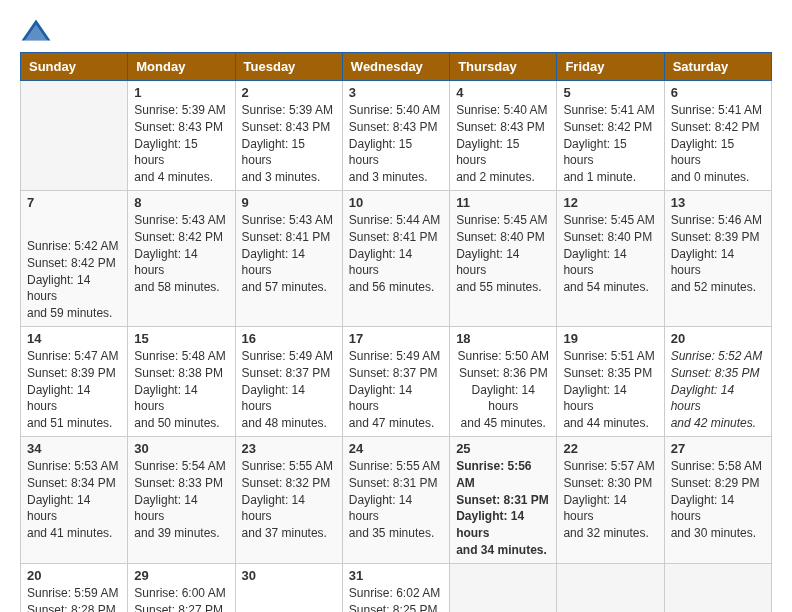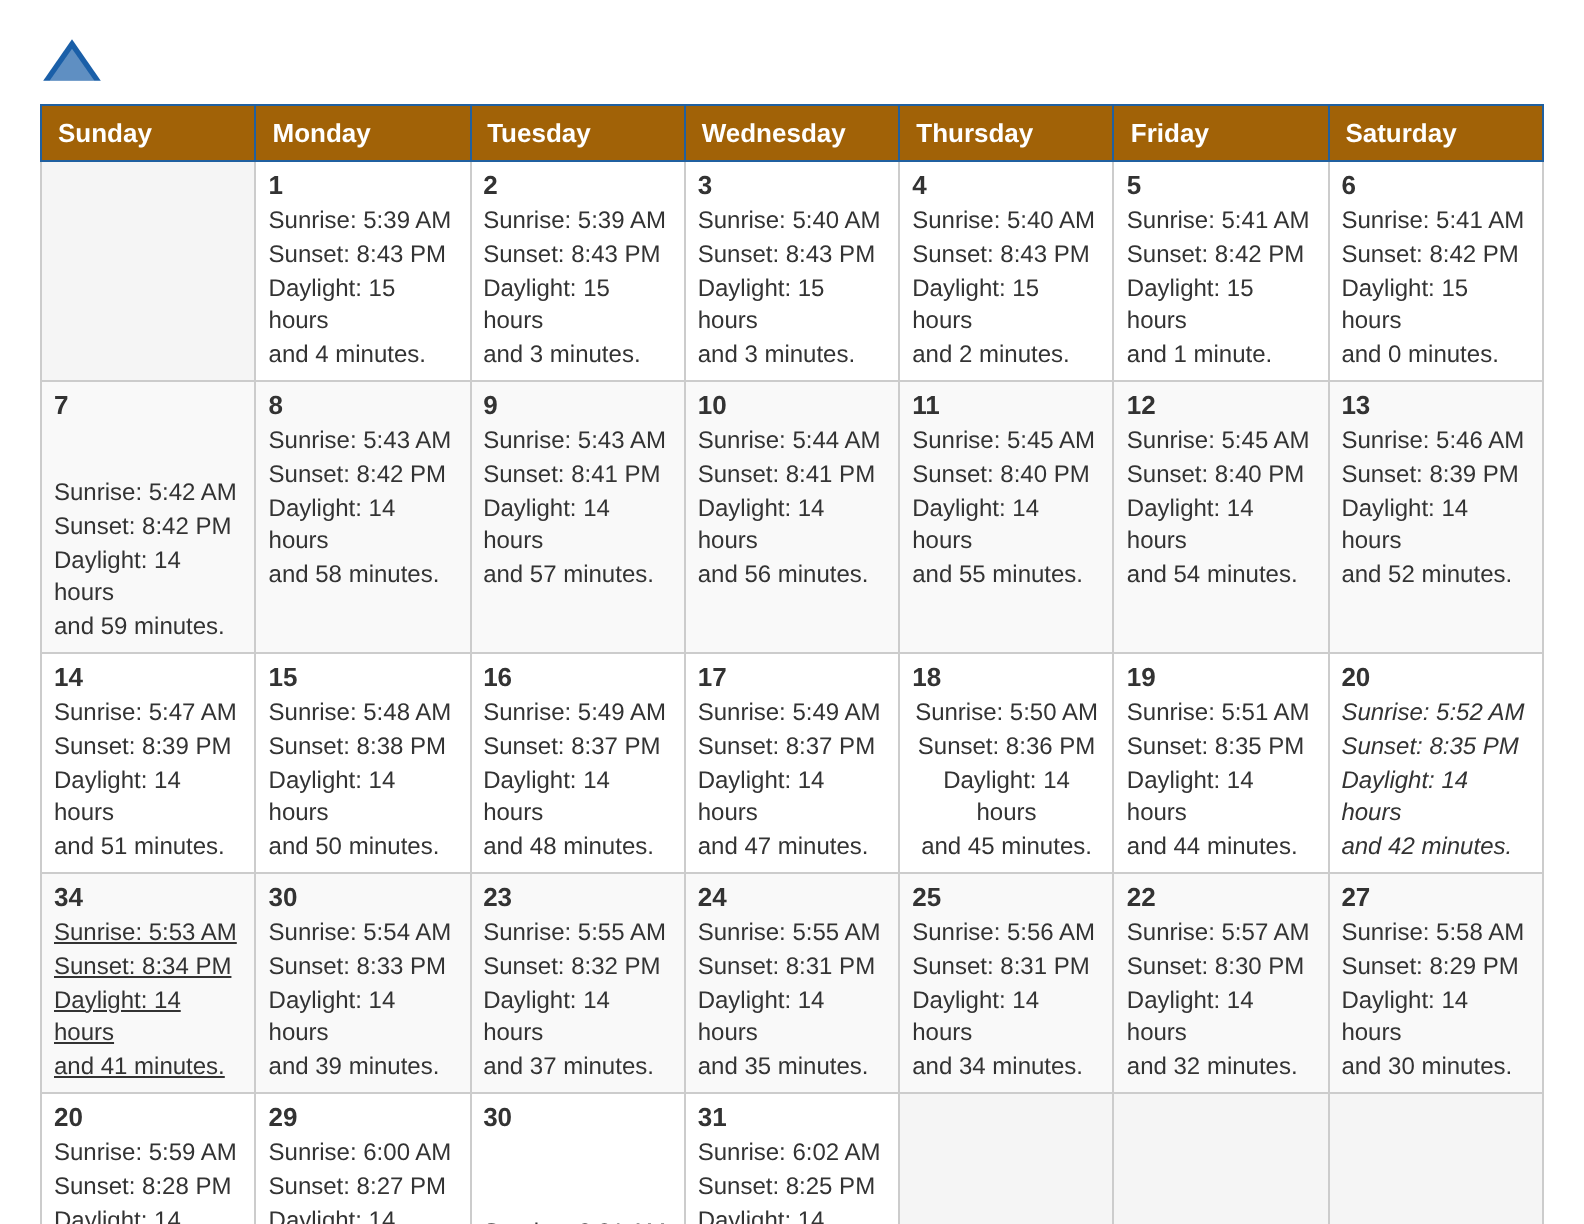--- a/index.html
+++ b/index.html
@@ -272,21 +272,21 @@
           <span class="day-number">20</span>
           <div class="day-info" style="white-space: pre-line; font-style: italic;">Sunrise: 5:52 AM
 Sunset: 8:35 PM
 Daylight: 14 hours
 and 42 minutes.</div>
         </td>
       </tr>
       <tr>
         <td>
           <span class="day-number">34</span>
-          <div class="day-info" style="white-space: pre-line; text-decoration: underline;">Sunrise: 5:53 AM
+          <div class="day-info" style="white-space: pre-line;">Sunrise: 5:53 AM
 Sunset: 8:34 PM
 Daylight: 14 hours
 and 41 minutes.</div>
         </td>
         <td>
           <span class="day-number">30</span>
           <div class="day-info" style="white-space: pre-line;">Sunrise: 5:54 AM
 Sunset: 8:33 PM
 Daylight: 14 hours
 and 39 minutes.</div>
@@ -300,21 +300,21 @@
         </td>
         <td>
           <span class="day-number">24</span>
           <div class="day-info" style="white-space: pre-line;">Sunrise: 5:55 AM
 Sunset: 8:31 PM
 Daylight: 14 hours
 and 35 minutes.</div>
         </td>
         <td>
           <span class="day-number">25</span>
-          <div class="day-info" style="white-space: pre-line;">Sunrise: 5:56 AM
+          <div class="day-info" style="white-space: pre-line; font-weight: bold;">Sunrise: 5:56 AM
 Sunset: 8:31 PM
 Daylight: 14 hours
 and 34 minutes.</div>
         </td>
         <td>
           <span class="day-number">22</span>
           <div class="day-info" style="white-space: pre-line;">Sunrise: 5:57 AM
 Sunset: 8:30 PM
 Daylight: 14 hours
 and 32 minutes.</div>

